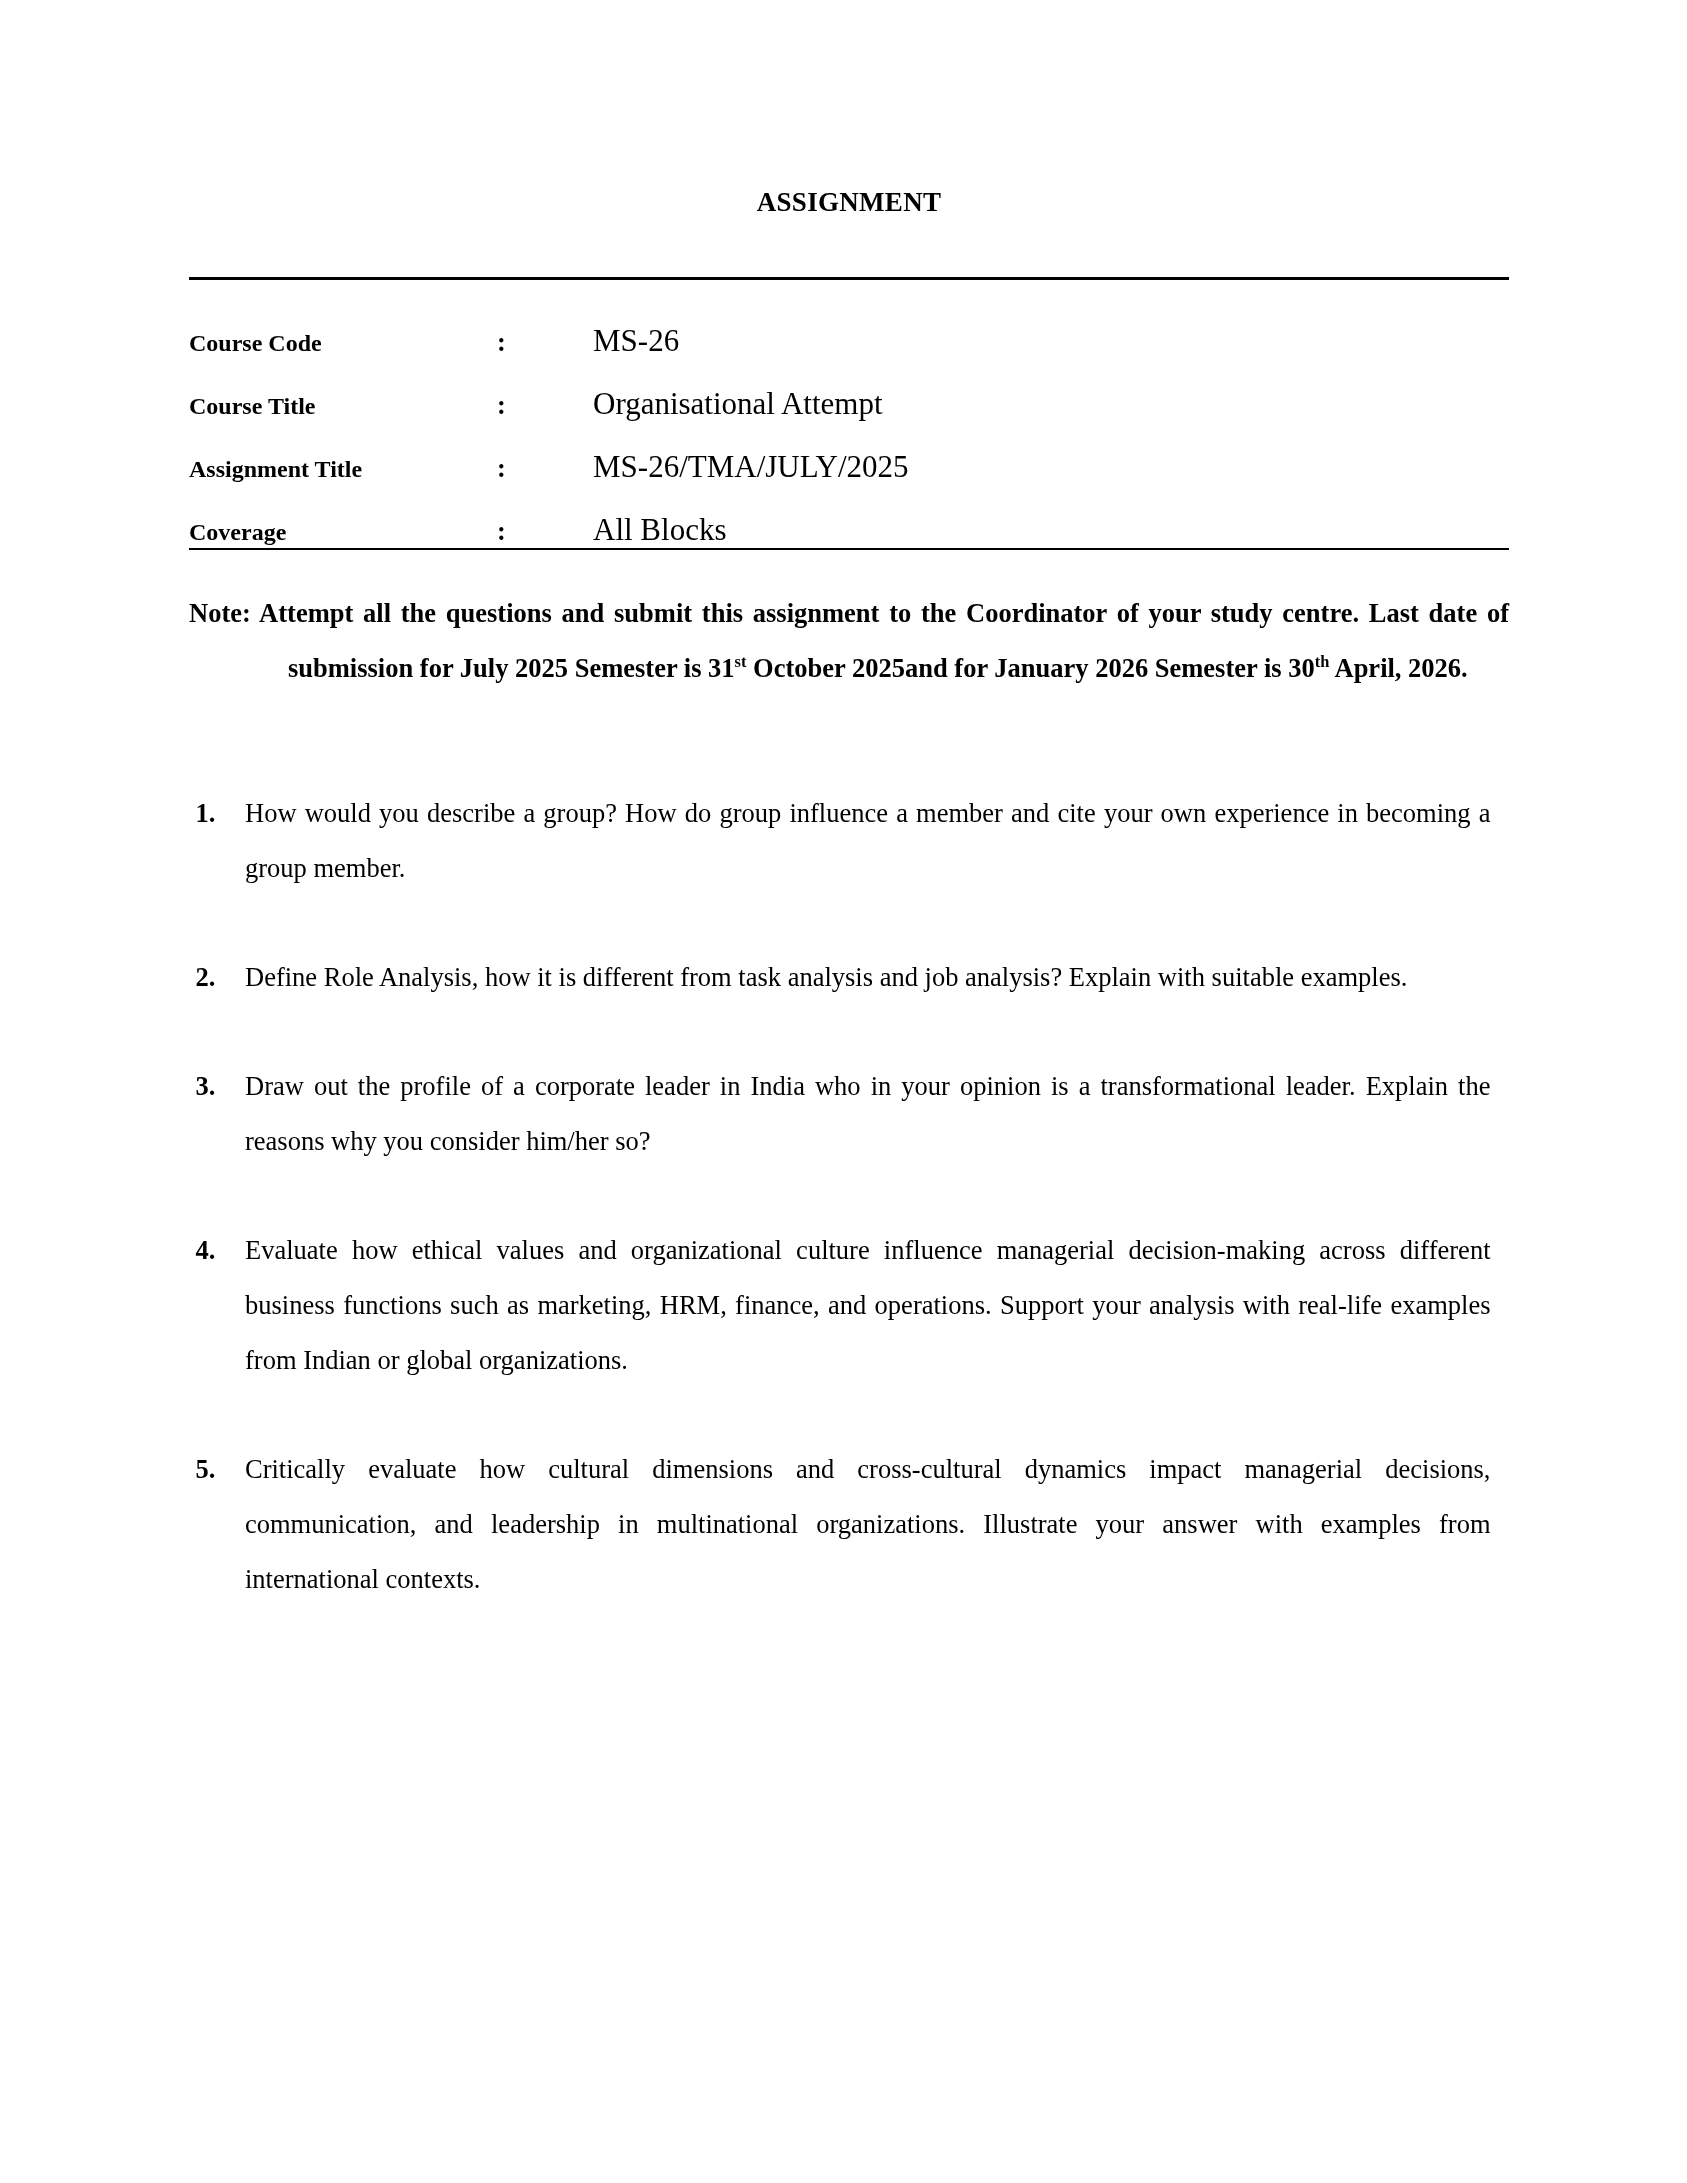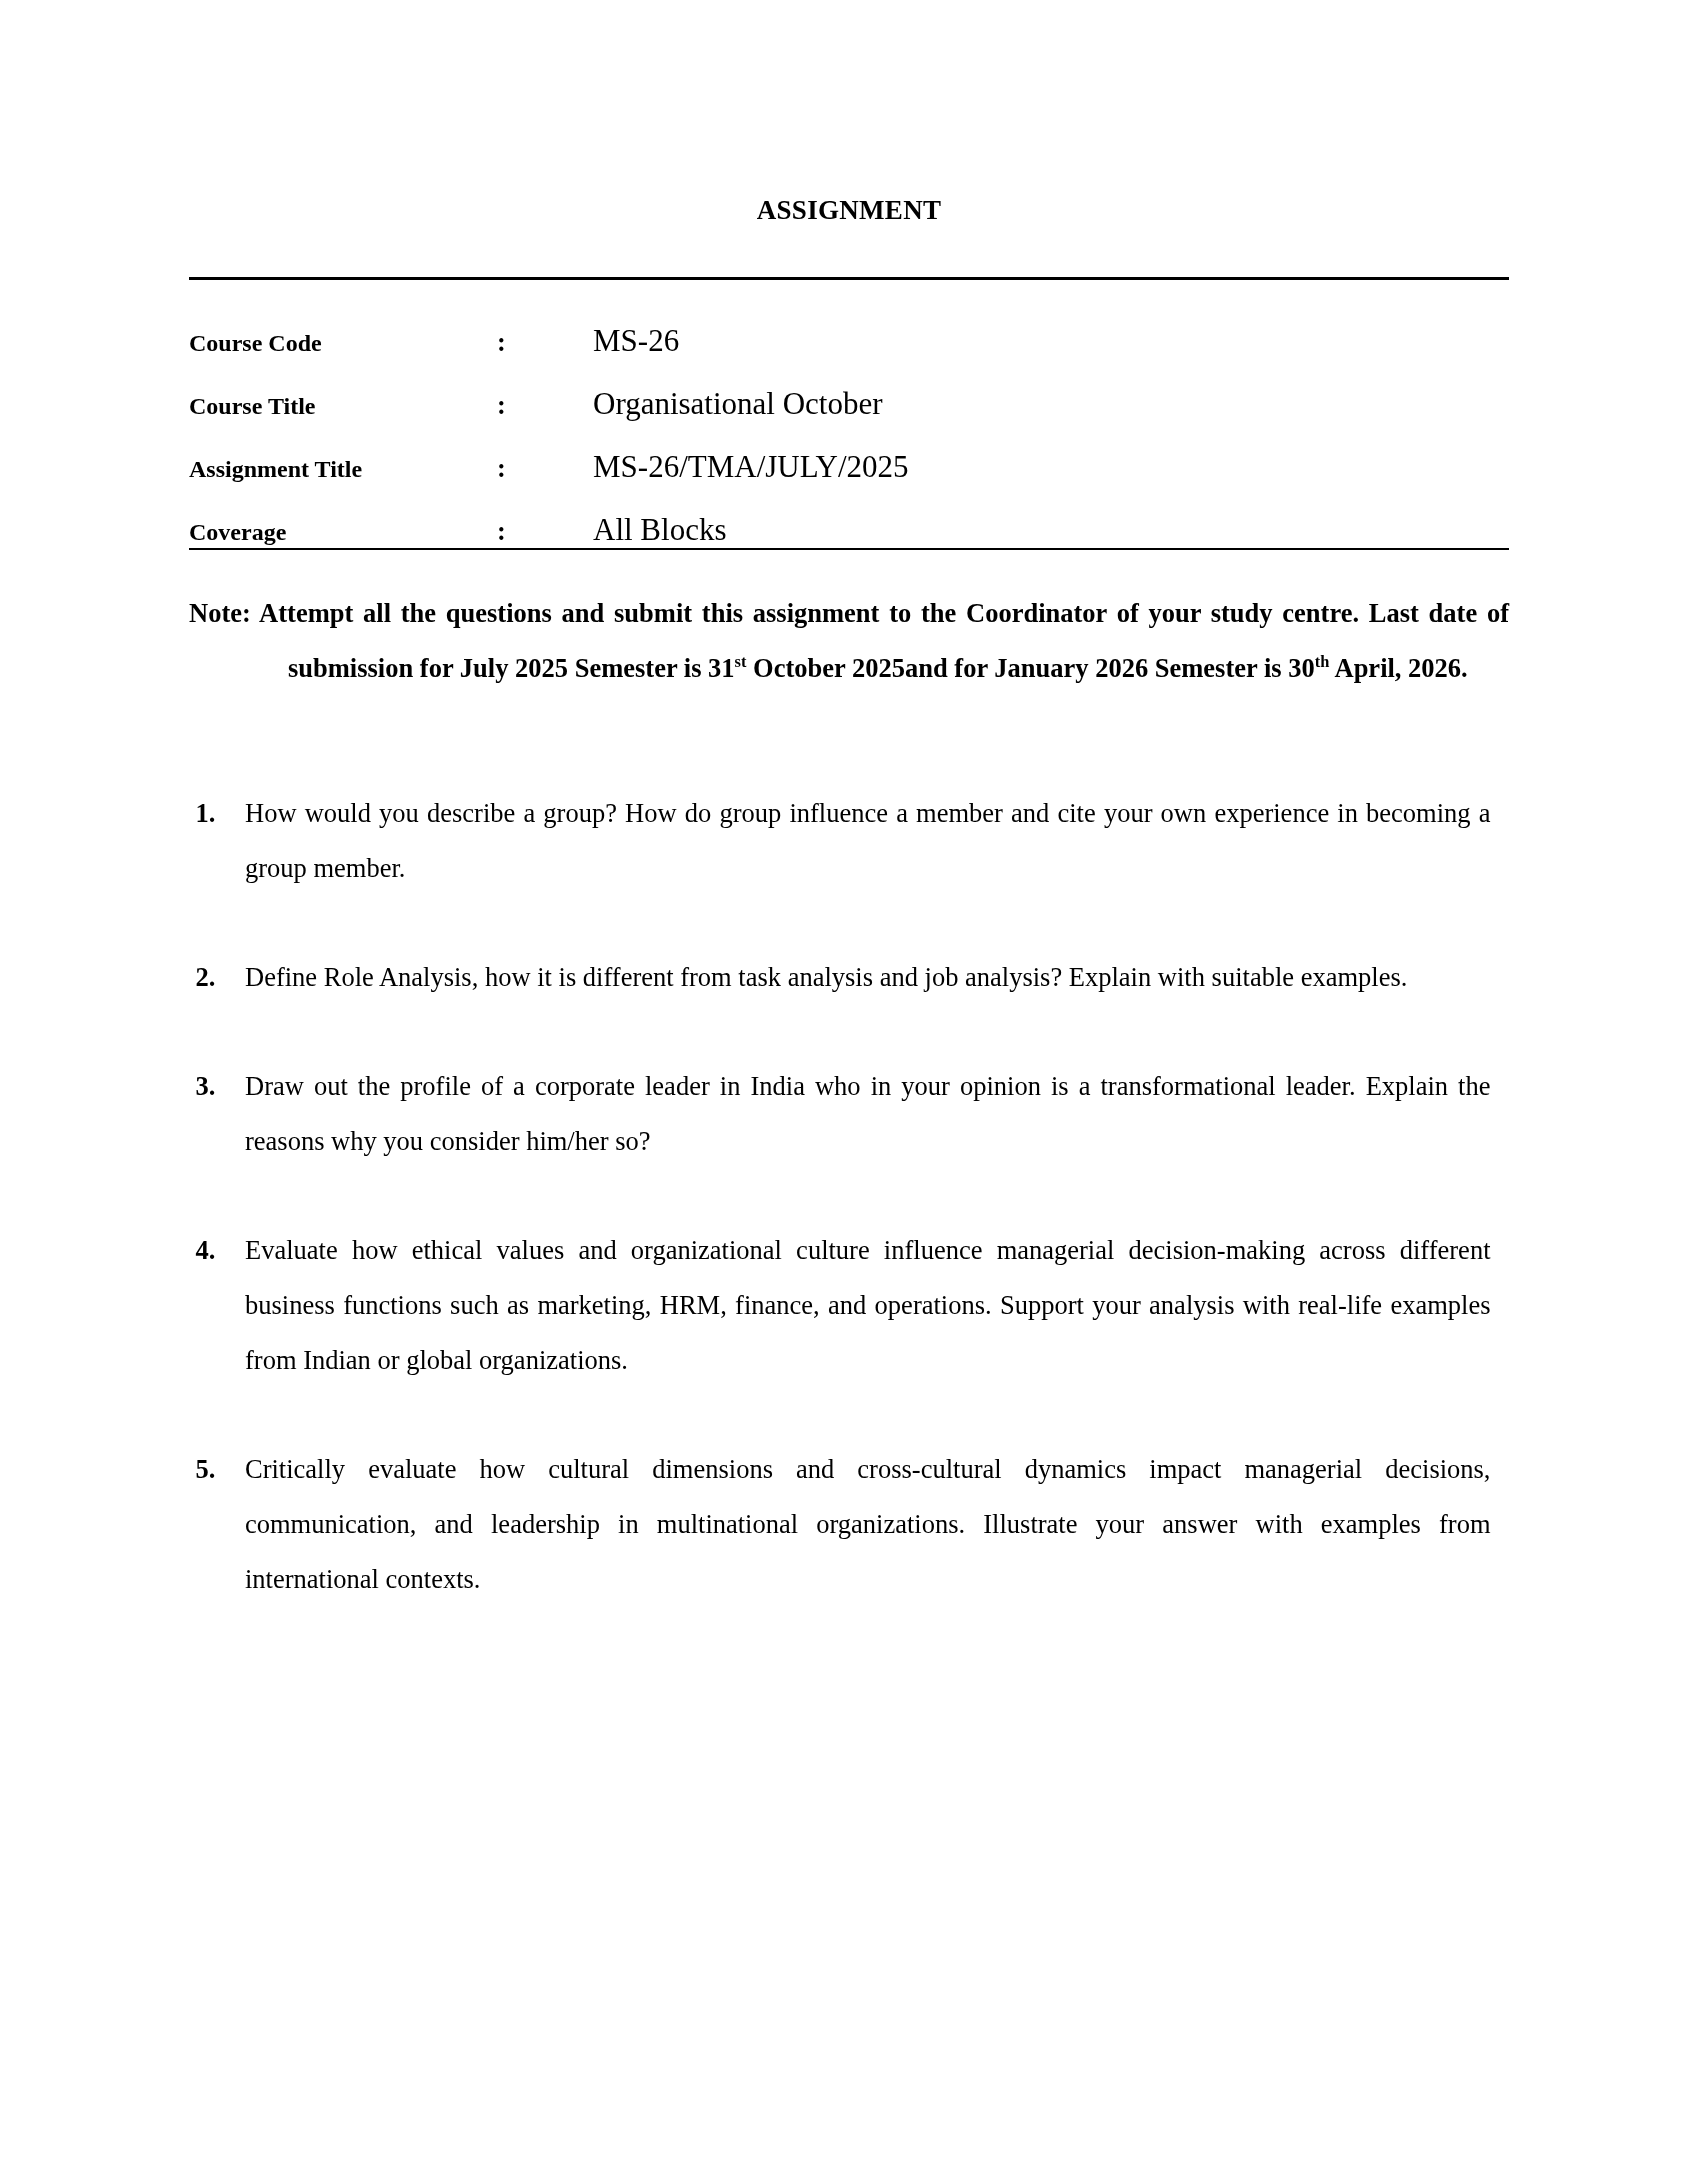--- a/index.html
+++ b/index.html
@@ -20,21 +20,21 @@
     width: 1687px;
     height: 2183px;
     background: #ffffff;
     box-sizing: border-box;
   }
 
   
   .doc-title {
     position: absolute;
     left: 189px;
-    top: 195px;
+    top: 187px;
     width: 1320px;
     text-align: center;
     font-weight: bold;
     font-size: 27px;
     letter-spacing: 0.3px;
   }
 
   
   .info-block {
     position: absolute;
@@ -149,21 +149,21 @@
 
       <div class="info-row">
         <div class="info-label">Course Code</div>
         <div class="info-colon">:</div>
         <div class="info-value">MS-26</div>
       </div>
 
       <div class="info-row">
         <div class="info-label">Course Title</div>
         <div class="info-colon">:</div>
-        <div class="info-value">Organisational October</div>
+        <div class="info-value">Organisational Attempt</div>
       </div>
 
       <div class="info-row">
         <div class="info-label">Assignment Title</div>
         <div class="info-colon">:</div>
         <div class="info-value">MS-26/TMA/JULY/2025</div>
       </div>
 
       <div class="info-row">
         <div class="info-label">Coverage</div>

